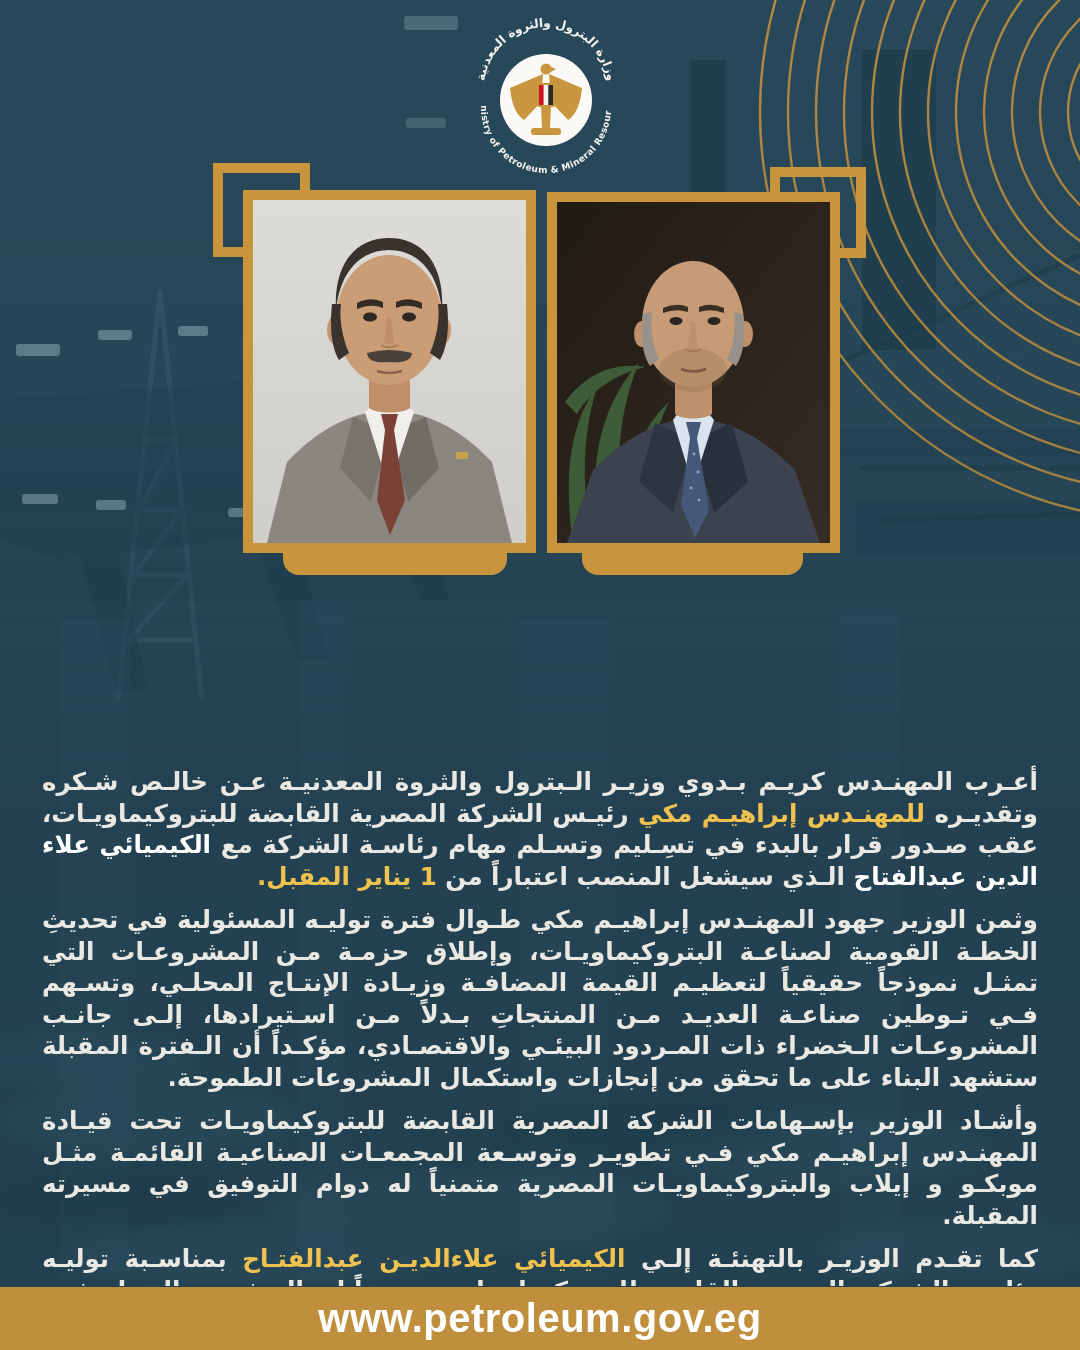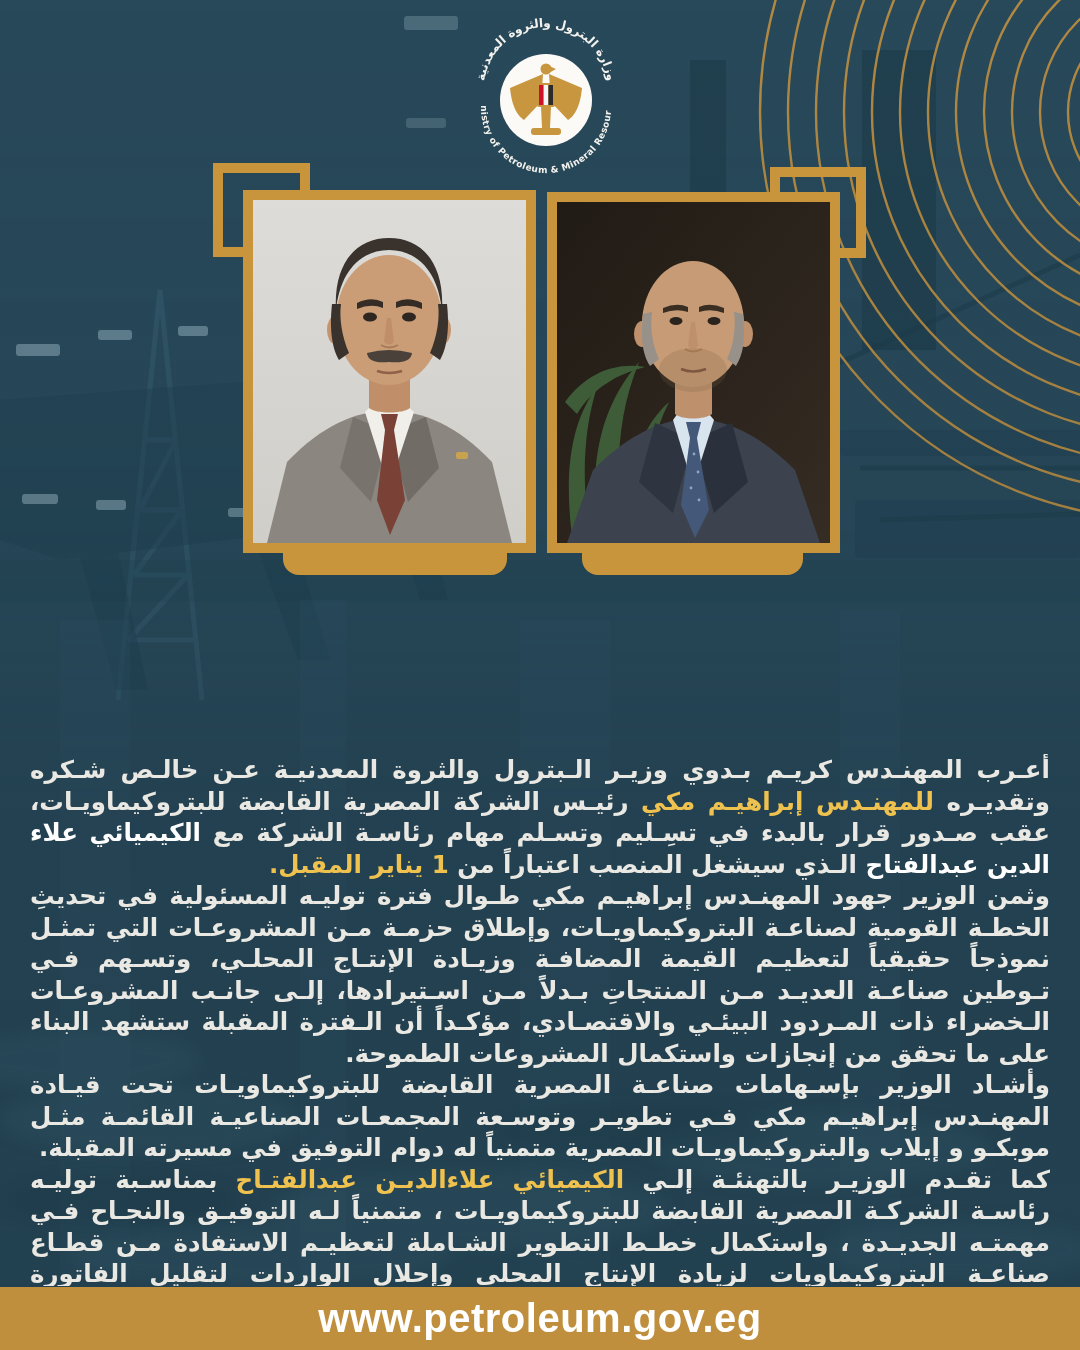--- a/index.html
+++ b/index.html
@@ -42,21 +42,21 @@
     color:#e6b94e;font-weight:bold;font-size:33px;line-height:49px;
     text-align:justify;text-align-last:center;text-justify:inter-word;
     direction:rtl;
   }
   
   .body-text{
     position:absolute;left:30px;width:1020px;top:754px;height:532px;overflow:hidden;z-index:5;
     color:#e9e8e3;font-weight:bold;font-size:24.5px;line-height:31.5px;
     text-align:justify;text-align-last:right;text-justify:inter-word;direction:rtl;
   }
-  .body-text p{margin:0;}
+  .body-text p{margin:12px;}
   .run-gold{color:#efc24f;}
   .run-strong{color:#ffffff;}
 
   
   .footer{
     position:absolute;left:0;bottom:0;width:1080px;height:63px;background:#bf8f3e;z-index:6;
     display:flex;align-items:center;justify-content:center;
   }
   .footer span{
     color:#ffffff;font-family:"Liberation Sans","DejaVu Sans",sans-serif;
@@ -258,21 +258,21 @@
       <path d="M128,147 Q136,152 145,147" stroke="#a37952" stroke-width="2" fill="none"></path>
       <path d="M124,167 Q136,172 149,167" stroke="#7e5740" stroke-width="2.5" fill="none"></path>
     </svg>
   </figure>
   <div class="photo-tab tab-right"></div>
 
 
   <main class="body-text">
       <p><span class="run-n">أعـرب المهنـدس كريـم بـدوي وزيـر الـبترول والثروة المعدنيـة عـن خالـص شـكره وتقديـره </span><span class="run-gold">للمهنـدس إبراهيـم مكي</span><span class="run-n"> رئيـس الشركة المصرية القابضة للبتروكيماويـات، عقب صـدور قرار بالبدء في تسِـليم وتسـلم مهام رئاسـة الشركة مع </span><span class="run-strong">الكيميائي علاء الدين عبدالفتاح</span><span class="run-n"> الـذي سيشغل المنصب اعتباراً من </span><span class="run-gold">1 يناير المقبل.</span></p>
       <p><span class="run-n">وثمن الوزير جهود المهنـدس إبراهيـم مكي طـوال فترة توليـه المسئولية في تحديثِ الخطـة القومية لصناعـة البتروكيماويـات، وإطلاق حزمـة مـن المشروعـات التي تمثـل نموذجاً حقيقياً لتعظيـم القيمة المضافـة وزيـادة الإنتـاج المحلـي، وتسـهم فـي تـوطين صناعـة العديـد مـن المنتجاتِ بـدلاً مـن اسـتيرادها، إلـى جانـب المشروعـات الـخضراء ذات المـردود البيئـي والاقتصـادي، مؤكـداً أن الـفترة المقبلة ستشهد البناء على ما تحقق من إنجازات واستكمال المشروعات الطموحة.</span></p>
-      <p><span class="run-n">وأشـاد الوزير  بإسـهامات صناعـة المصرية القابضة للبتروكيماويـات تحت قيـادة المهنـدس إبراهيـم مكي فـي تطويـر وتوسـعة المجمعـات الصناعيـة القائمـة مثـل موبكـو و إيلاب والبتروكيماويـات المصرية متمنياً له دوام التوفيق في مسيرته المقبلة.</span></p>
+      <p><span class="run-n">وأشـاد الوزير  بإسـهامات الشركة المصرية القابضة للبتروكيماويـات تحت قيـادة المهنـدس إبراهيـم مكي فـي تطويـر وتوسـعة المجمعـات الصناعيـة القائمـة مثـل موبكـو و إيلاب والبتروكيماويـات المصرية متمنياً له دوام التوفيق في مسيرته المقبلة.</span></p>
       <p><span class="run-n">كما تقـدم الوزيـر بالتهنئـة إلـي </span><span class="run-gold">الكيميائي علاءالديـن عبدالفتـاح</span><span class="run-n"> بمناسـبة توليـه رئاسـة الشركـة المصرية القابضة للبتروكيماويـات ، متمنياً لـه التوفيـق والنجـاح فـي مهمتـه الجديـدة ، واستكمال خطـط التطوير الشـاملة لتعظيـم الاستفادة مـن قطـاع صناعـة البتروكيماويات لزيادة الإنتاج المحلي وإحلال الواردات لتقليل الفاتورة الاستيرادية ، وزيادة الصادرات الخارجية.</span></p>
     </main>
 
   <footer class="footer">
     <span>www.petroleum.gov.eg</span>
   </footer>
 
 </div>
 
 </body></html>

